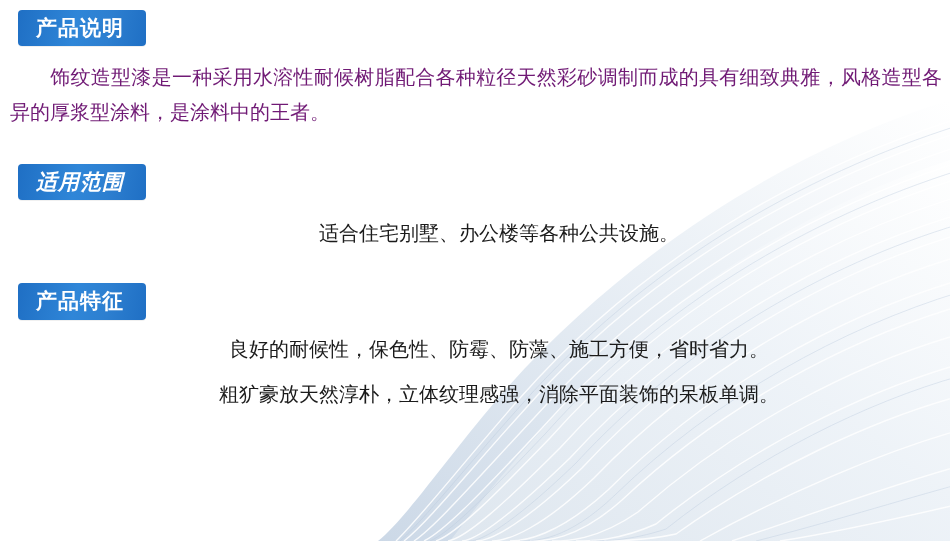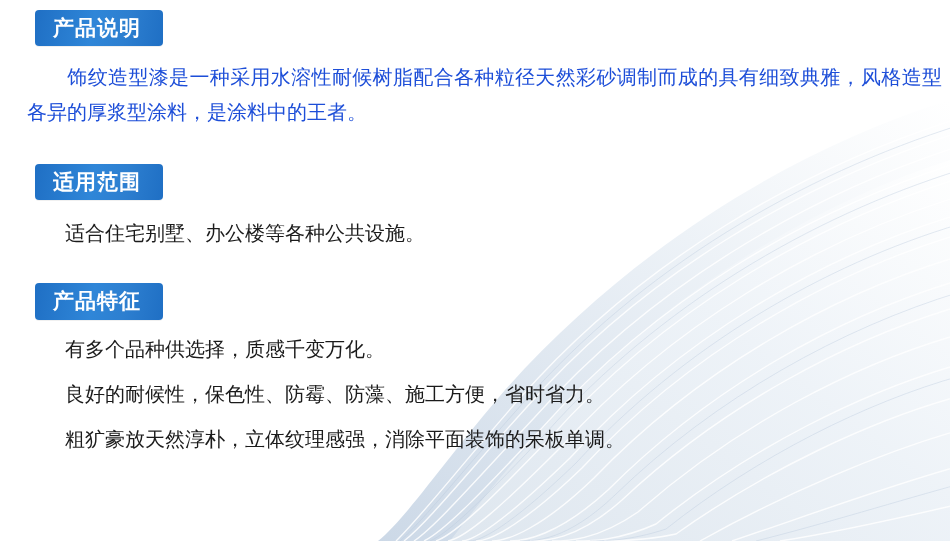--- a/index.html
+++ b/index.html
@@ -24,57 +24,57 @@
   .bg-art {
     position: absolute;
     inset: 0;
     pointer-events: none;
     z-index: 0;
   }
   .content {
     position: relative;
     z-index: 2;
     padding: 0;
-    margin-left: 17px;
   }
   .section-header {
     display: inline-block;
     position: relative;
     margin: 0;
     padding: 5px 22px 6px 18px;
     color: #ffffff;
     font-size: 21px;
     font-weight: bold;
     letter-spacing: 1px;
     line-height: 1.2;
     background: linear-gradient(100deg, #1f6fc4 0%, #2f86d8 45%, #2d7fd0 70%, #1f6fc4 100%);
     border-radius: 4px 4px 4px 4px;
     box-shadow: 0 1px 0 rgba(0,0,0,0.06);
   }
   .header-row {
     padding-left: 18px;
   }
   .hdr-1 { margin-top: 10px; }
-  .hdr-2 { margin-top: 34px; }
+  .hdr-2 { margin-top: 34px; font-style: italic; }
   .hdr-3 { margin-top: 34px; text-decoration: underline; }
 
   .para {
     font-size: 20px;
-    color: #1d4ed8;
+    color: #701a75;
     line-height: 1.75;
     margin: 14px 8px 0 10px;
     text-align: justify;
   }
   .para .indent { display: inline-block; width: 2em; }
 
   .line {
     font-size: 20px;
     color: #1b1b1b;
     line-height: 1.55;
     margin: 10px 0 0 48px;
+    text-align: center;
   }
   .line.first { margin-top: 18px; }
   .feature-list { margin-top: 4px; }
   .feature-list .line { margin-top: 14px; }
 </style>
 </head>
 <body>
 
 <div class="page">
 
@@ -137,19 +137,18 @@
 
     <div class="header-row hdr-2">
       <span class="section-header">适用范围</span>
     </div>
     <p class="line first">适合住宅别墅、办公楼等各种公共设施。</p>
 
     <div class="header-row hdr-3">
       <span class="section-header">产品特征</span>
     </div>
     <div class="feature-list">
-      <p class="line">有多个品种供选择，质感千变万化。</p>
       <p class="line">良好的耐候性，保色性、防霉、防藻、施工方便，省时省力。</p>
       <p class="line">粗犷豪放天然淳朴，立体纹理感强，消除平面装饰的呆板单调。</p>
     </div>
 
   </div>
 </div>
 
 </body></html>

